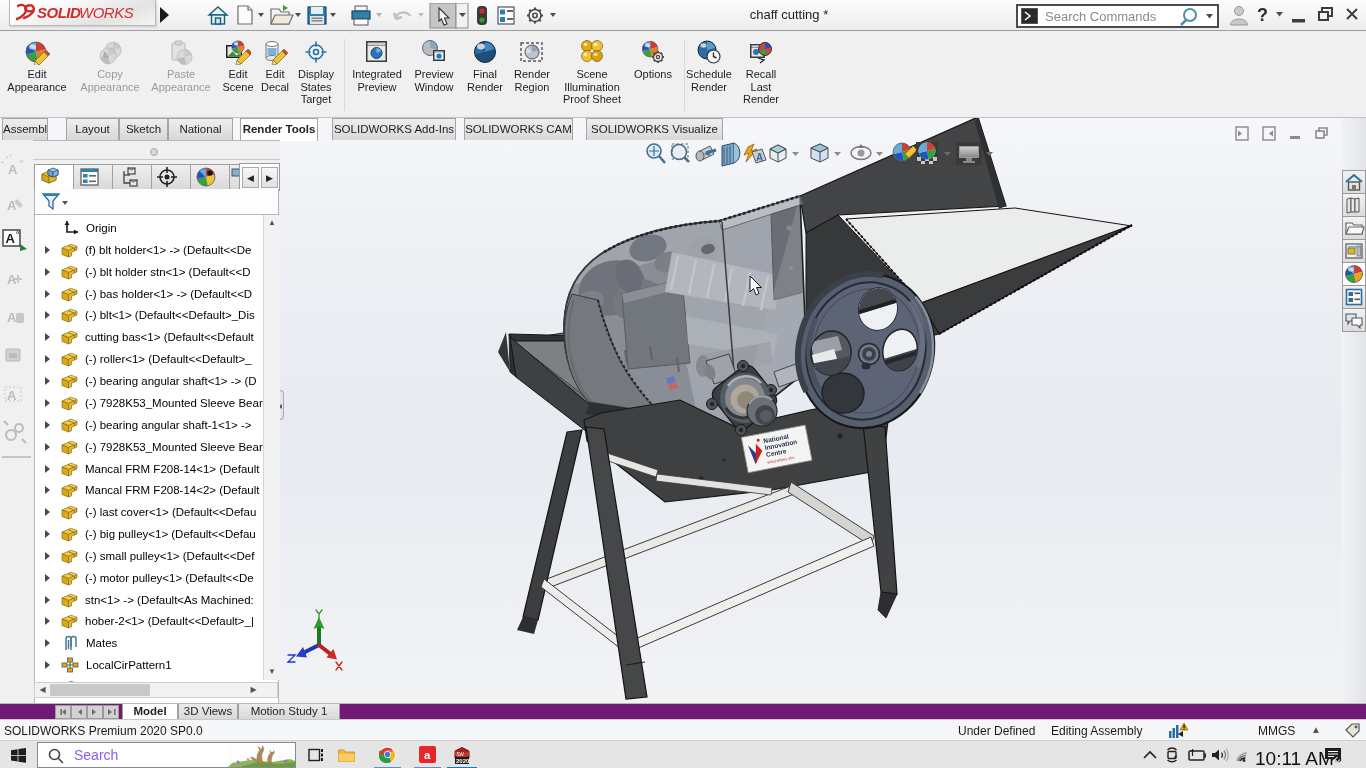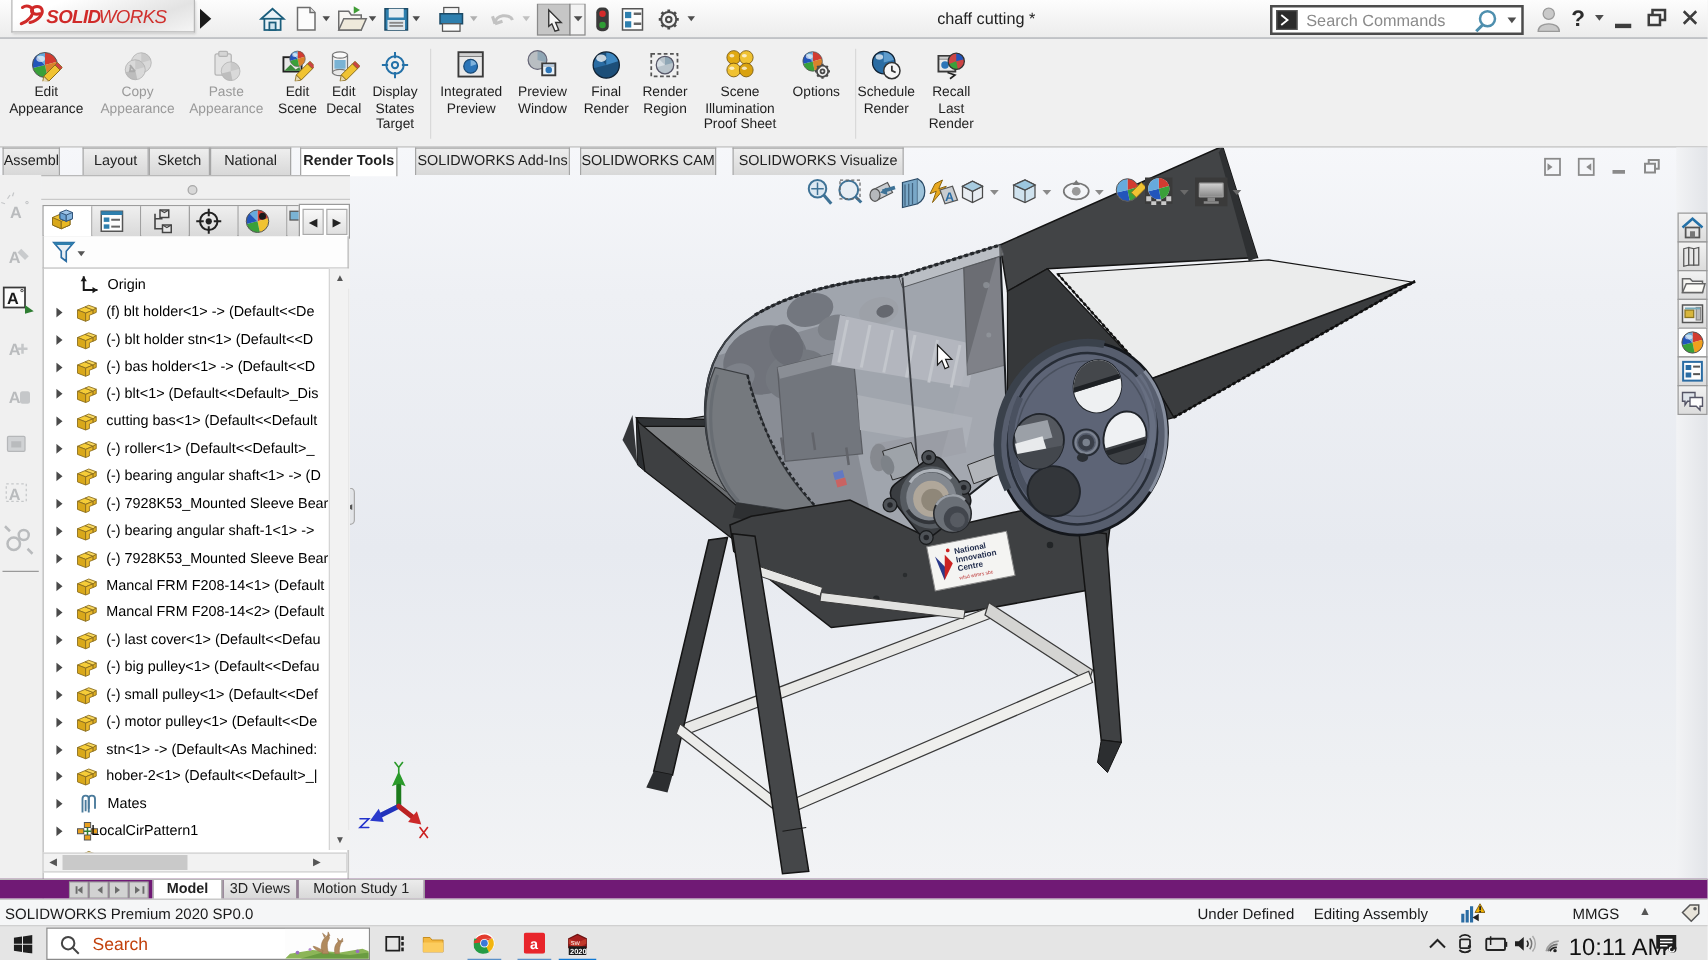--- a/index.html
+++ b/index.html
@@ -1008,21 +1008,21 @@
           </svg>
           <svg class="abs" style="left:26px;top:3px;" width="18" height="16" viewBox="0 0 18 16">
             <g fill="#e8a020" stroke="#555" stroke-width="0.8">
               <rect x="6.5" y="1" width="5" height="4"></rect>
               <rect x="6.5" y="11" width="5" height="4"></rect>
               <rect x="1" y="6" width="5" height="4"></rect>
               <rect x="12" y="6" width="5" height="4"></rect>
             </g>
             <path d="M9 5 L9 11 M6 8 L12 8" stroke="#2e7d32" stroke-width="1.2"></path>
           </svg>
-          <span class="abs" style="left:38px;">LocalCirPattern1</span>
+          <span class="abs" style="left:51px;">LocalCirPattern1</span>
         </div>
     <div class="trow" style="top:461px;">
           <svg class="abs" style="left:10px;top:7px;" width="6" height="9">
             <use href="#exp"></use>
           </svg>
           <svg class="abs" style="left:25px;top:3px;" width="18" height="16">
             <use href="#part"></use>
           </svg>
         </div>
     <div class="abs" style="left:228px;top:0;width:16px;height:465px;background:#f2f2f2;border-left:1px solid #d5d5d5;">
@@ -1133,21 +1133,21 @@
           <path d="M7.4 1.1 L15 0 L15 7 L7.4 7 Z"></path>
           <path d="M0 7.8 L6.6 7.8 L6.6 13.6 L0 12.6 Z"></path>
           <path d="M7.4 7.8 L15 7.8 L15 14.8 L7.4 13.7 Z"></path>
         </g>
   </svg>
   <div id="tsearch">
     <svg class="abs" style="left:10px;top:5px;" width="16" height="16" viewBox="0 0 16 16">
           <circle cx="6.5" cy="6.5" r="5" fill="none" stroke="#444" stroke-width="1.6"></circle>
           <path d="M10.2 10.2 L15 15" stroke="#444" stroke-width="1.6"></path>
         </svg>
-    <span class="abs" style="left:36px;top:4px;font-size:14px;color:#c2410c;">Search</span>
+    <span class="abs" style="left:36px;top:4px;font-size:14px;color:#8b5cf6;">Search</span>
     <svg class="abs" style="left:190px;top:0px;" width="67" height="24" viewBox="0 0 67 24">
       <rect x="0" y="0" width="67" height="24" fill="#fdfdfd"></rect>
       <path d="M0 24 L4 20 L22 17 L44 19 L62 16 L67 18 L67 24 Z" fill="#8cb558"></path>
       <path d="M12 24 L30 19 L52 21 L67 19 L67 24 Z" fill="#6a9c42"></path>
       <g fill="#b08a5e" stroke="#96714a" stroke-width="0.4">
         <path d="M30 20 C28 15 29 10 32 7 C33 5.5 35 5 35.5 6.5 C36 8 34.5 9 34 11 C33.5 13.5 34 17 35 20 Z"></path>
         <path d="M31.5 7 l-1.5 -3.5 l2.5 2 z M34 6 l0.5 -3.5 l1.5 3 z"></path>
         <path d="M30 19 C26 18 23 16 22.5 14 C24.5 14 28 16 30.5 17.5 Z"></path>
         <path d="M40 20 C39 16 40 12 43 10 C44.5 9 45.8 9.6 45.2 11 C44 13 43.2 16 43.5 20 Z"></path>
         <path d="M42.5 10.5 l-0.5 -3 l1.8 2.2 z M44.5 10 l1.5 -2.5 l0.3 3 z"></path>

